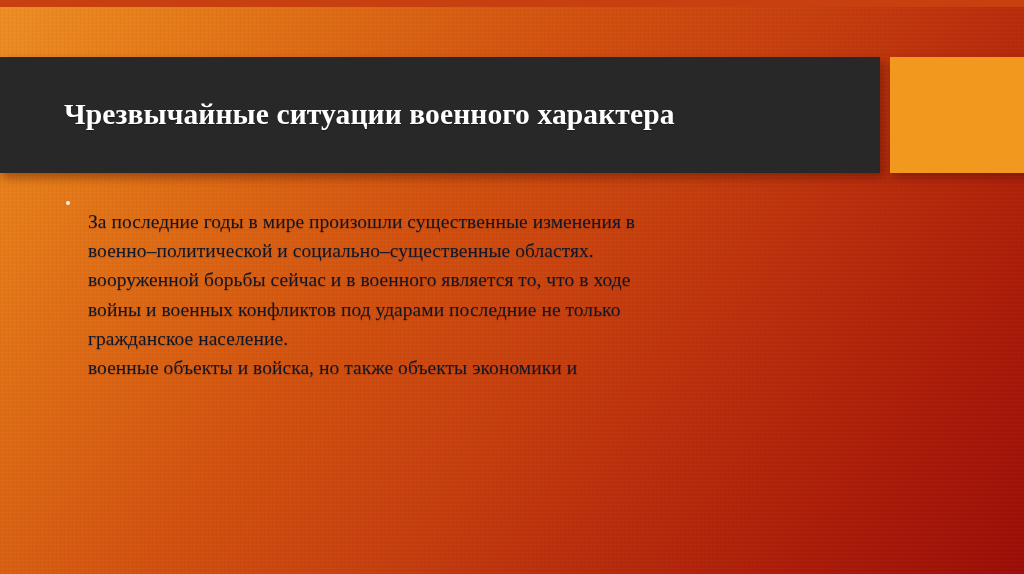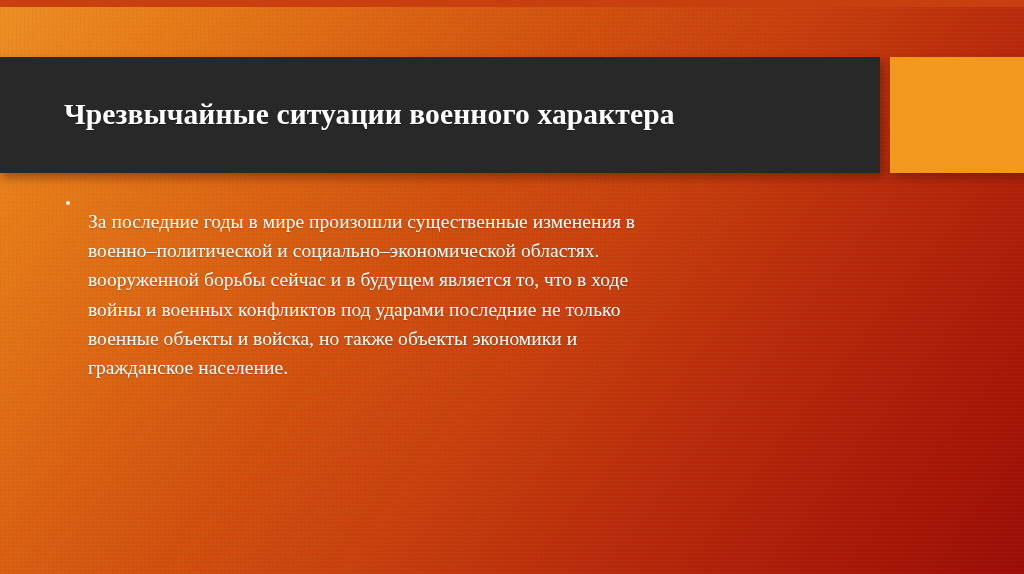--- a/index.html
+++ b/index.html
@@ -108,21 +108,21 @@
     position:absolute;
     left:66px;
     top:8px;
     width:4px;
     height:4px;
     background:#FBF2E6;
     border-radius:50%;
   }
 
   .body-text {
-    color:#ffffff;
+    color:#0f172a;
     font-family:"Liberation Serif", serif;
     font-size:19.5px;
     font-weight:400;
     line-height:29.2px;
     letter-spacing:.05px;
     text-align:left;
     padding-top:14px;
     text-shadow:0 1px 1px rgba(90,25,0,.30);
   }
 
@@ -140,22 +140,22 @@
     <div class="title-text">Чрезвычайные ситуации военного характера</div>
   </div>
 
   <div class="accent-square"></div>
 
   <div class="body-block">
     <div class="bullet-row">
       <span class="bullet-dot"></span>
       <div class="body-text">
         <span class="ln">За последние годы в мире произошли существенные изменения в</span>
-        <span class="ln">военно–политической и социально–экономической областях.</span>
-        <span class="ln">вооруженной борьбы сейчас и в будущем является то, что в ходе</span>
+        <span class="ln">военно–политической и социально–существенные областях.</span>
+        <span class="ln">вооруженной борьбы сейчас и в военного является то, что в ходе</span>
         <span class="ln">войны и военных конфликтов под ударами последние не только</span>
+        <span class="ln">гражданское население.</span>
         <span class="ln">военные объекты и войска, но также объекты экономики и</span>
-        <span class="ln">гражданское население.</span>
       </div>
     </div>
   </div>
 
 </div>
 
 </body></html>

